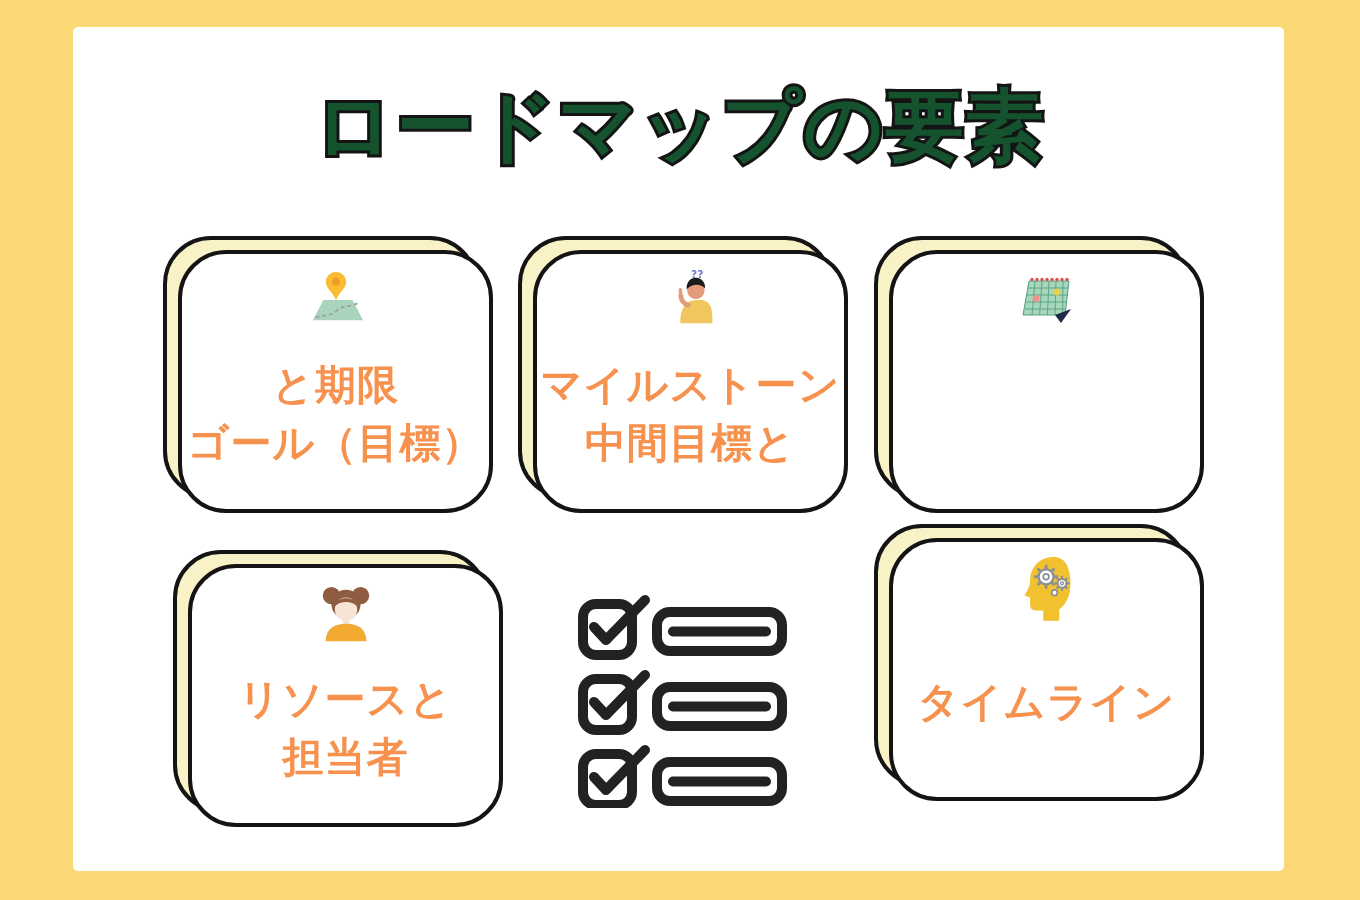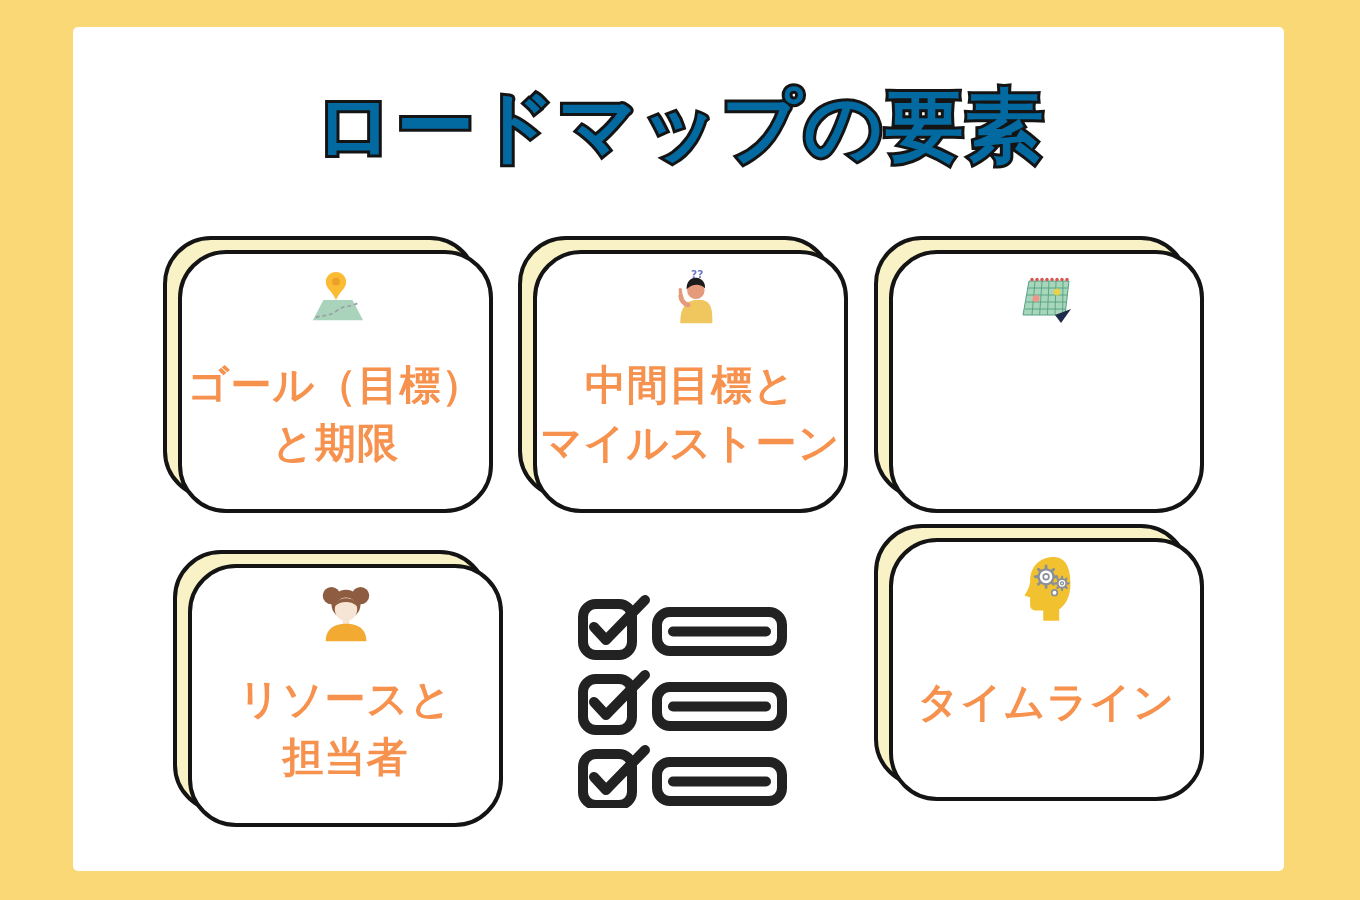--- a/index.html
+++ b/index.html
@@ -8,21 +8,21 @@
     background:#FAD875;
     font-family:"DejaVu Sans","Liberation Sans",sans-serif;
   }
   .panel{
     position:absolute;left:73px;top:27px;width:1211px;height:844px;
     background:#FFFFFF;border-radius:5px;
   }
   .title{
     position:absolute;left:0;top:84px;width:100%;margin:0;
     text-align:center;font-size:78px;font-weight:900;letter-spacing:2px;
-    color:#0369a1;
+    color:#14532d;
     -webkit-text-stroke:6px #141414;
     paint-order:stroke fill;
     line-height:1.1;
   }
   .card{position:absolute;width:330px;height:280px;}
   .card-back{
     position:absolute;left:0;top:0;width:307px;height:255px;
     background:#F8F2C6;border:4px solid #141414;border-radius:48px;
   }
   .card-front{
@@ -58,42 +58,42 @@
     <div class="card-front">
       <div class="card-icon">
         <svg width="62" height="60" viewBox="0 0 64 62">
           <polygon points="8,52 19,31 49,31 60,52" fill="#A9D4BB"></polygon>
           <path d="M11 49 C20 46 26 48 33 42 C40 36 46 39 55 34" stroke="#9aa0a6" stroke-width="1.8" stroke-dasharray="4 3" fill="none"></path>
           <path d="M32 2 C26 2 21.5 6.5 21.5 12.5 C21.5 19 28 22 32 31 C36 22 42.5 19 42.5 12.5 C42.5 6.5 38 2 32 2 Z" fill="#FBBB33"></path>
           <circle cx="32" cy="12" r="4" fill="#EE9F27"></circle>
         </svg>
       </div>
       <div class="card-label">
+        <span>と期限</span>
         <span>ゴール（目標）</span>
-        <span>と期限</span>
       </div>
     </div>
   </div>
 
   <div class="card" style="left:518px;top:236px;">
     <div class="card-back"></div>
     <div class="card-front">
       <div class="card-icon">
         <svg width="70" height="66" viewBox="0 0 72 68">
           <text x="36" y="11" font-size="11" font-weight="bold" fill="#6B79C9" font-family="DejaVu Sans, sans-serif">??</text>
           <circle cx="41" cy="24" r="9" fill="#E49B7B"></circle>
           <path d="M31.5 23 C31 15 36 10.5 41.5 11 C47 11.5 51 16 50.5 22 C46 17.5 38 16.5 31.5 23 Z" fill="#1c1c1c"></path>
           <path d="M25 56 C25 42 31 35 40 34 L48 34 C56 36 58 42 58 54 L58 58 L25 58 Z" fill="#EFC75E"></path>
           <path d="M33 39 C29 38 26 35 25.5 30" stroke="#E49B7B" stroke-width="5" fill="none" stroke-linecap="round"></path>
           <path d="M25.5 30 L25 23.5" stroke="#E49B7B" stroke-width="3.5" fill="none" stroke-linecap="round"></path>
         </svg>
       </div>
       <div class="card-label">
+        <span>マイルストーン</span>
         <span>中間目標と</span>
-        <span>マイルストーン</span>
       </div>
     </div>
   </div>
 
   <div class="card" style="left:874px;top:236px;">
     <div class="card-back"></div>
     <div class="card-front">
       <div class="card-icon">
         <svg width="64" height="54" viewBox="0 0 64 54">
           <polygon points="14,8 54,8 50,42 8,42" fill="#A7D6BB" stroke="#56A081" stroke-width="1"></polygon>

